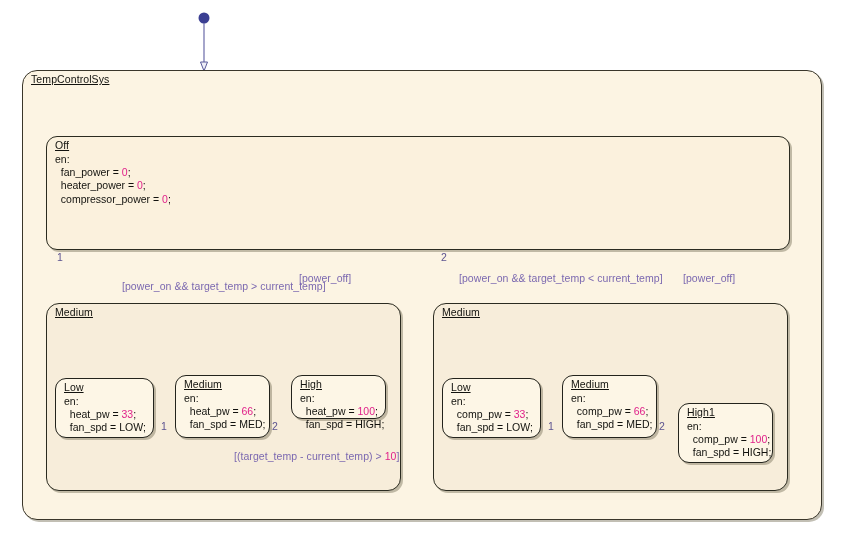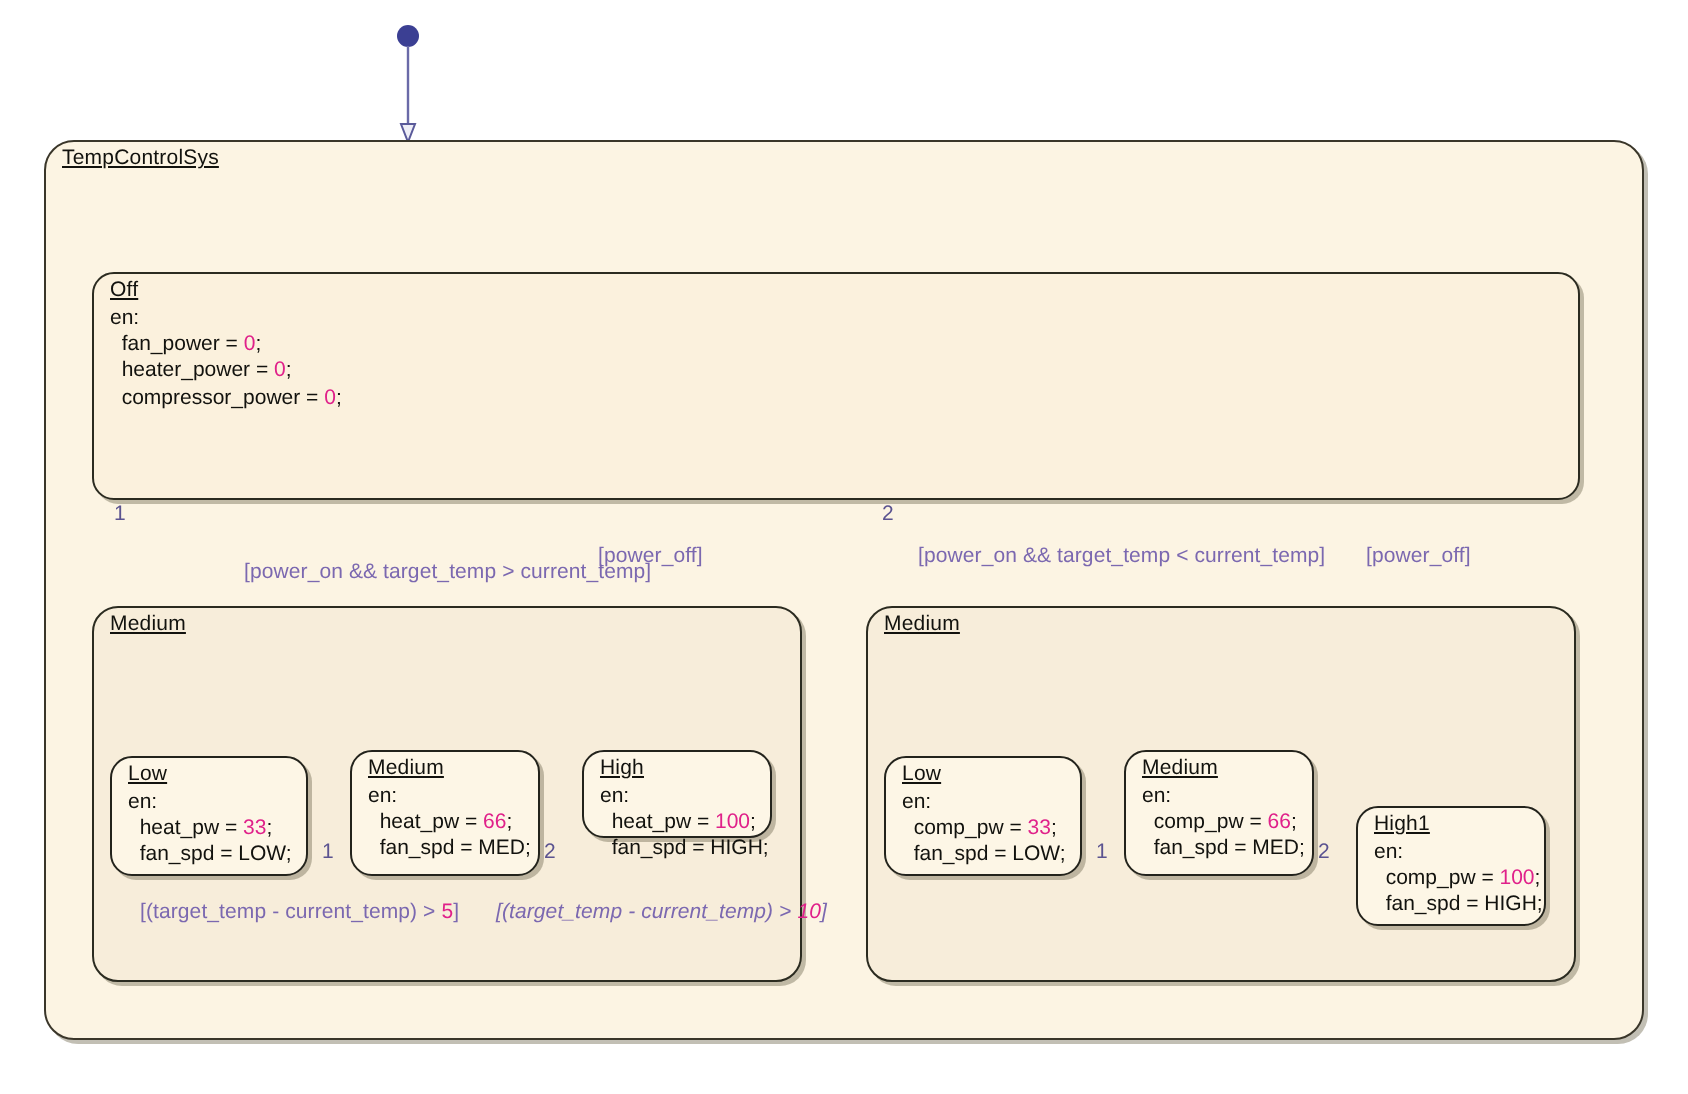--- a/index.html
+++ b/index.html
@@ -222,19 +222,18 @@
 
   <span class="tlabel" style="left:299px;top:272px;">[power_off]</span>
 
   <span class="tnum" style="left:441px;top:251px;">2</span>
   <span class="tlabel" style="left:459px;top:272px;">[power_on &amp;&amp; target_temp &lt; current_temp]</span>
 
   <span class="tlabel" style="left:683px;top:272px;">[power_off]</span>
 
   <span class="tnum" style="left:161px;top:420px;">1</span>
   <span class="tnum" style="left:272px;top:420px;">2</span>
-  <span class="tlabel" style="left:70px;top:450px;">[(target_temp - current_temp) &gt; <span class="num">5</span>]</span>
-  <span class="tlabel" style="left:248px;top:450px;font-style:italic;">[(target_temp - current_temp) &gt; <span class="num">10</span>]</span>
+  <span class="tlabel" style="left:234px;top:450px;">[(target_temp - current_temp) &gt; <span class="num">10</span>]</span>
 
   <span class="tnum" style="left:548px;top:420px;">1</span>
   <span class="tnum" style="left:659px;top:420px;">2</span>
 
 </div>
 
 </body></html>

